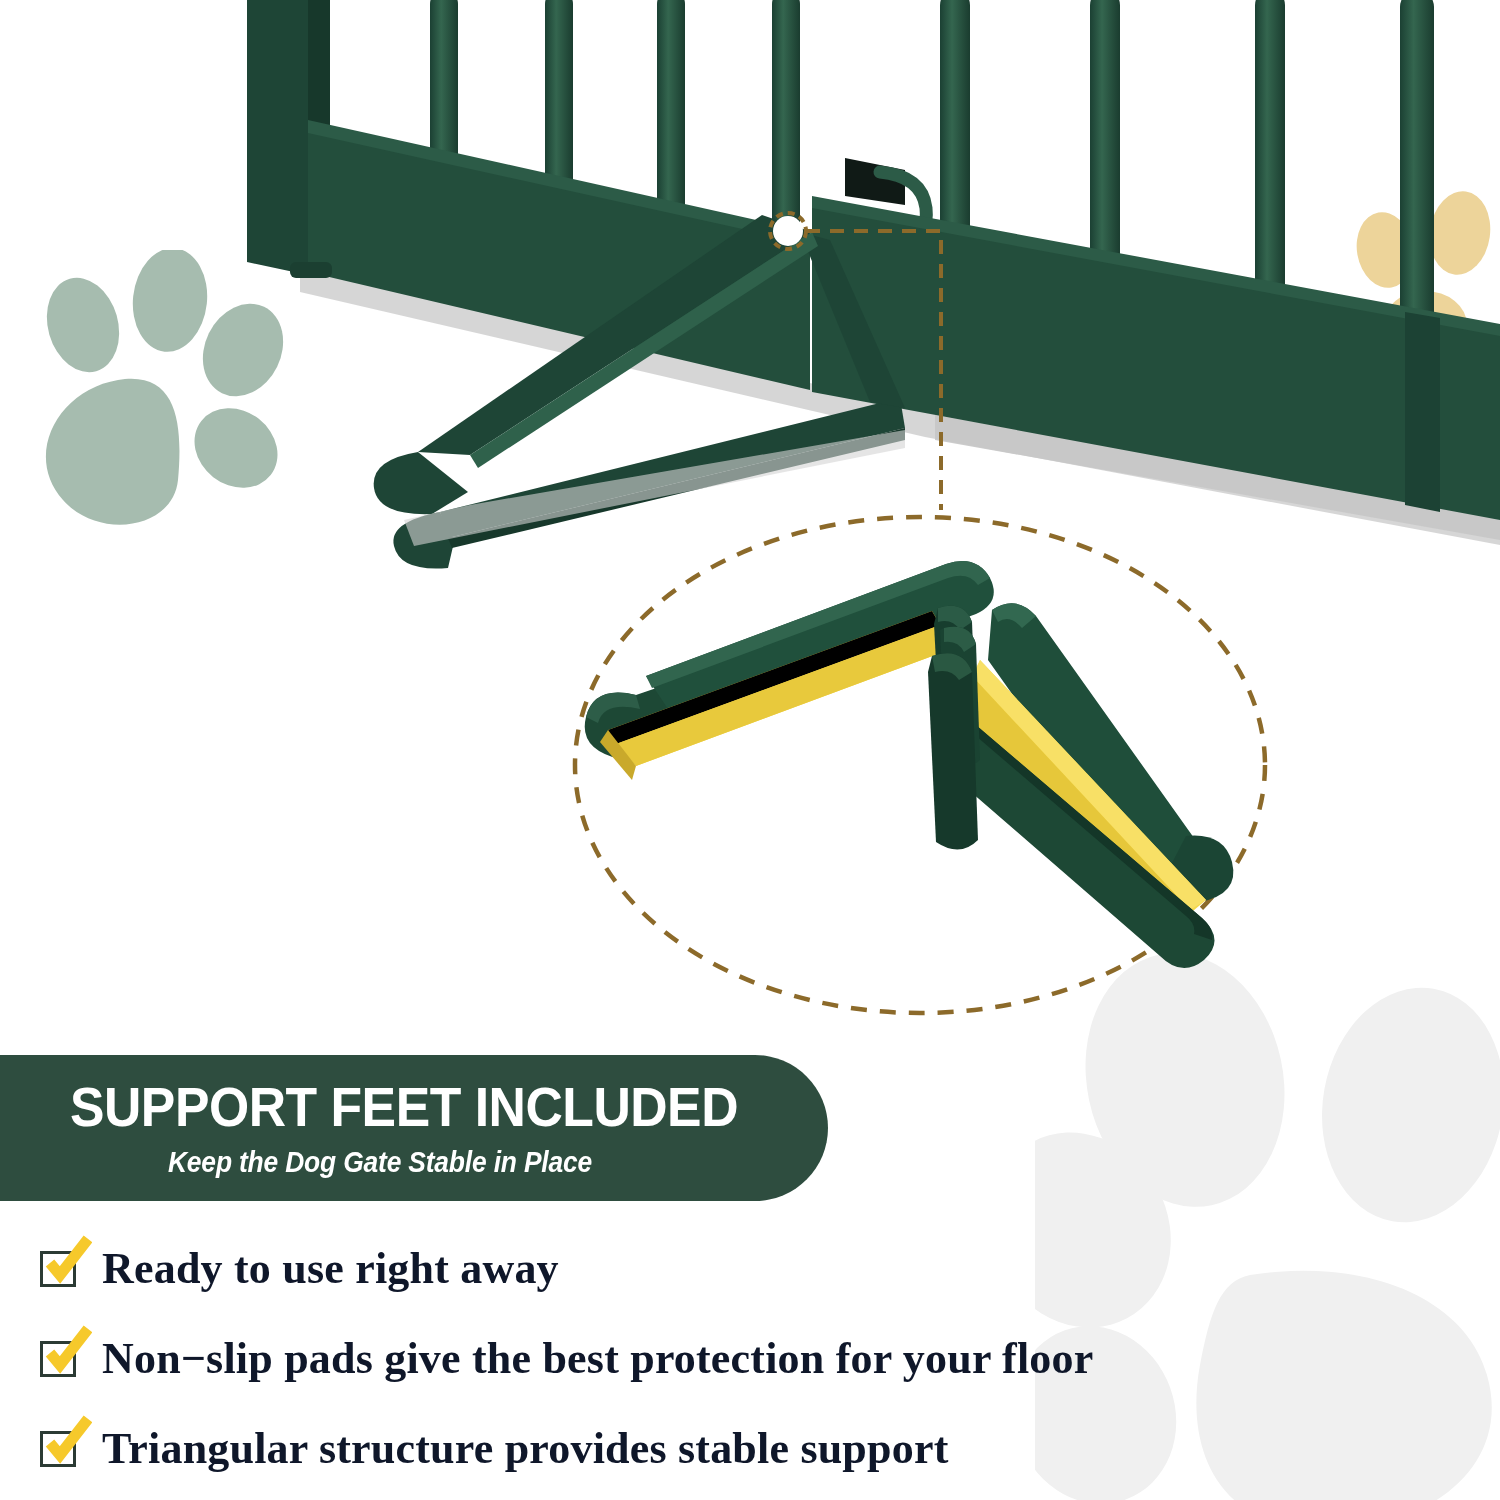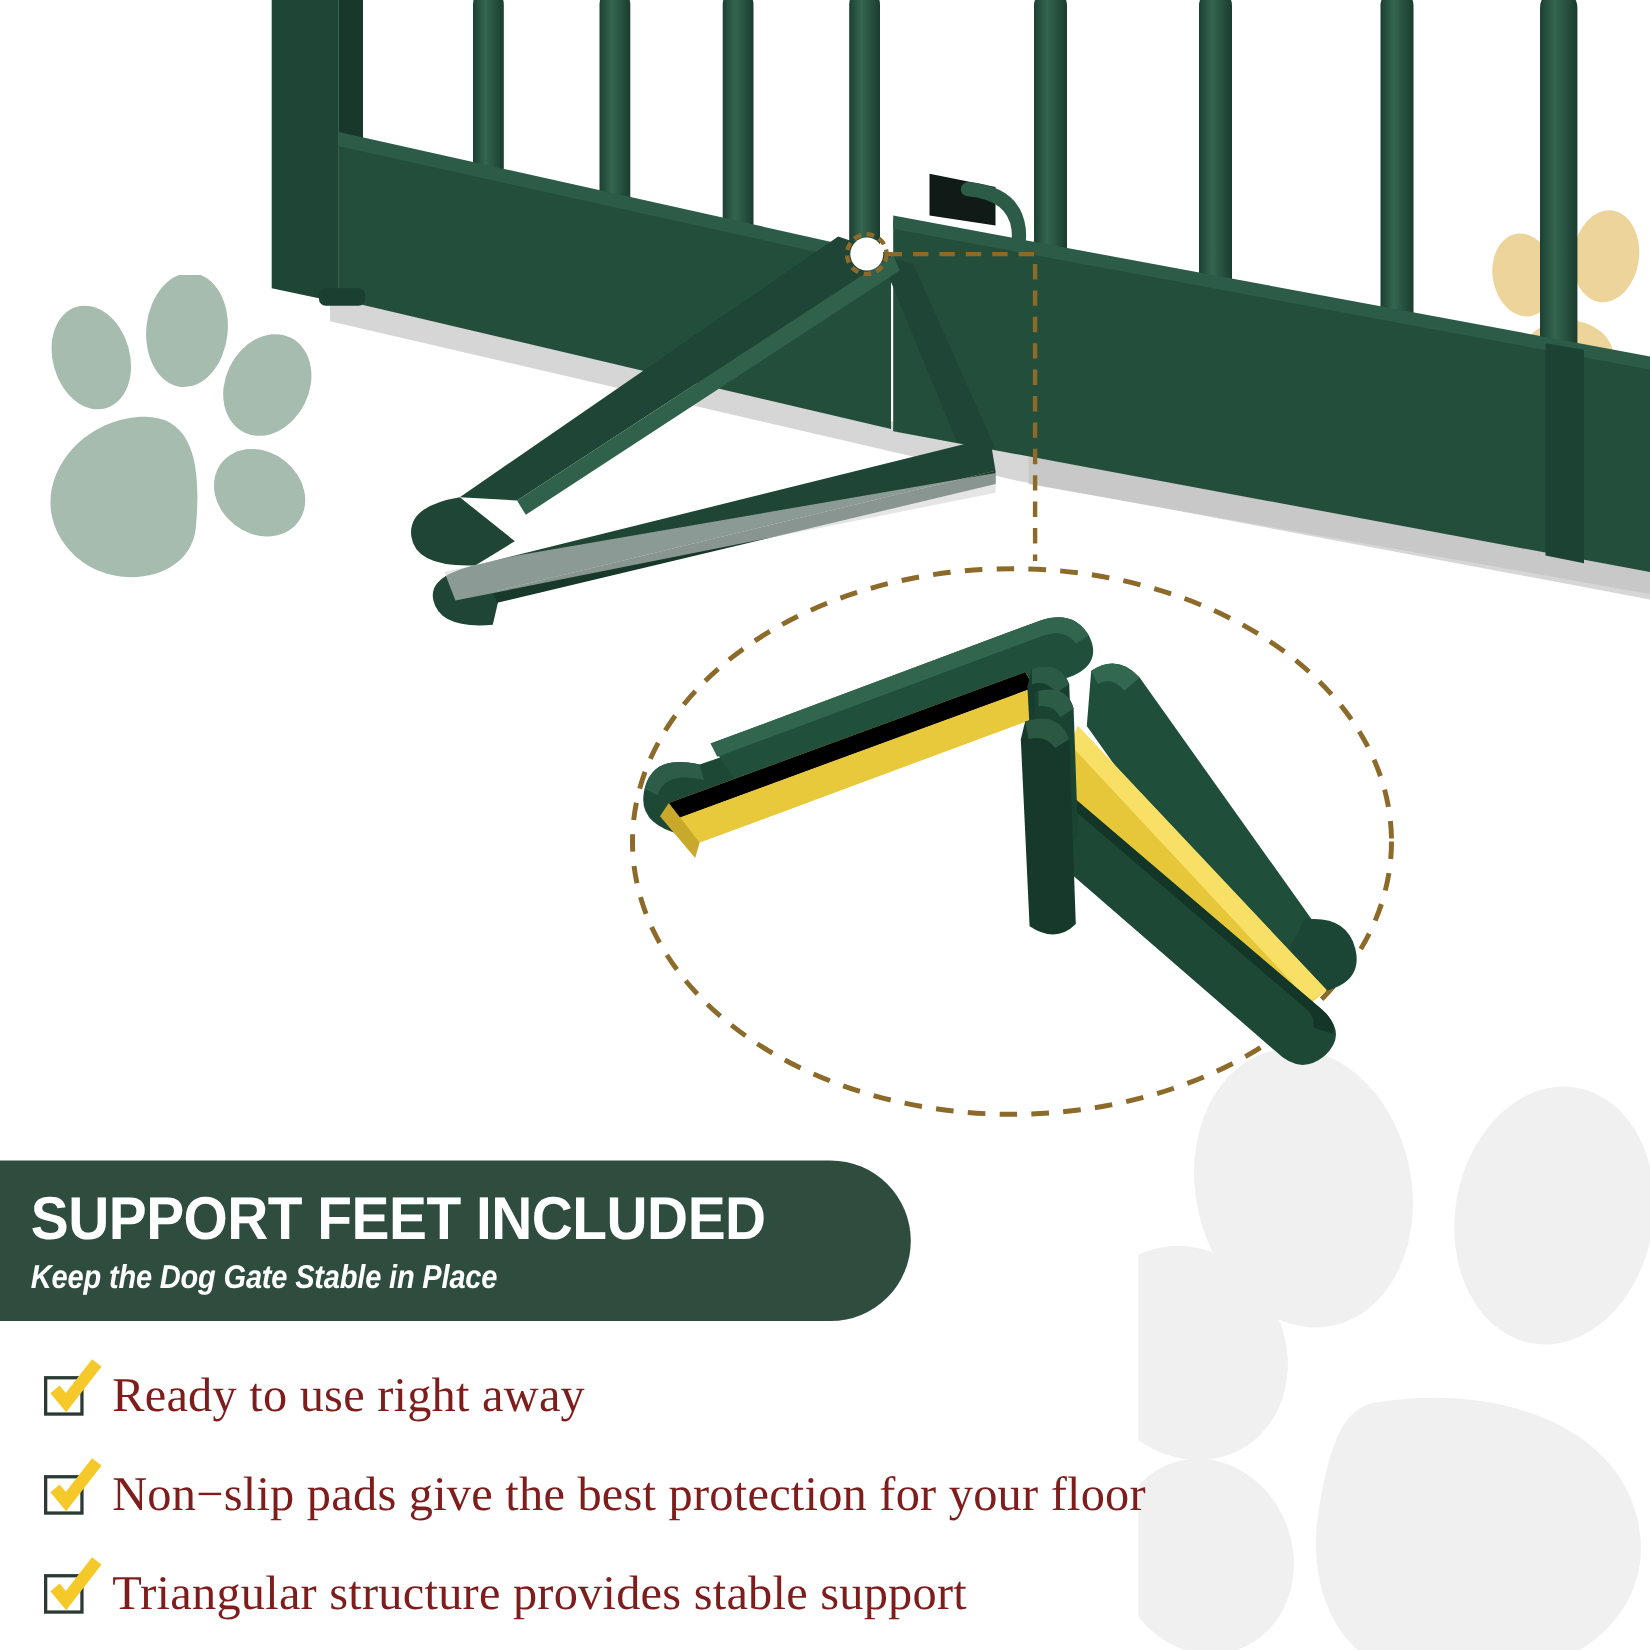--- a/index.html
+++ b/index.html
@@ -14,38 +14,38 @@
   #hero{position:absolute;left:0;top:0;width:1500px;height:1040px;}
 
   
   #callout{position:absolute;left:540px;top:480px;width:760px;height:580px;}
 
   
   #banner{position:absolute;left:-40px;top:1055px;width:868px;height:146px;
           background:#2E4D3F;border-radius:0 73px 73px 0;}
   #banner-inner{position:absolute;left:40px;top:0;right:0;bottom:0;
                 display:flex;flex-direction:column;justify-content:center;
-                padding-left:28px;}
+                padding-left:28px;text-align:center;}
   #headline{font-size:55px;line-height:1.0;font-weight:bold;color:#ffffff;
             letter-spacing:-0.5px;font-family:"Liberation Sans",sans-serif;
             transform:scaleX(0.94);transform-origin:left center;white-space:nowrap;}
   #subhead{margin-top:12px;font-size:30px;line-height:1.0;font-weight:bold;
            font-style:italic;color:#ffffff;letter-spacing:-0.2px;
            font-family:"Liberation Sans",sans-serif;
            transform:scaleX(0.88);transform-origin:left center;white-space:nowrap;}
 
   
   #bullets{position:absolute;left:40px;top:1232px;width:1420px;}
   .bullet{display:flex;align-items:center;height:72px;margin-bottom:18px;}
   .cbox{position:relative;width:42px;height:42px;flex:0 0 42px;margin-right:20px;}
   .cbox .sq{position:absolute;left:0;top:4px;width:36px;height:36px;
             border:3px solid #2B3B34;background:#fff;box-sizing:border-box;}
   .cbox svg{position:absolute;left:-2px;top:-12px;width:54px;height:54px;}
   .btext{font-family:"Liberation Serif","DejaVu Serif",serif;
-         font-size:44px;font-weight:normal;color:#7f1d1d;white-space:nowrap;
+         font-size:44px;font-weight:bold;color:#0f172a;white-space:nowrap;
          letter-spacing:0.2px;}
 </style>
 </head>
 <body>
 
 <div id="stage">
 
   <svg class="paw" style="left:18px;top:250px;width:300px;height:290px;" viewBox="0 0 300 290">
     <g fill="#A6BCAF">
       <ellipse cx="65" cy="75" rx="35" ry="48" transform="rotate(-16 65 75)"></ellipse>

